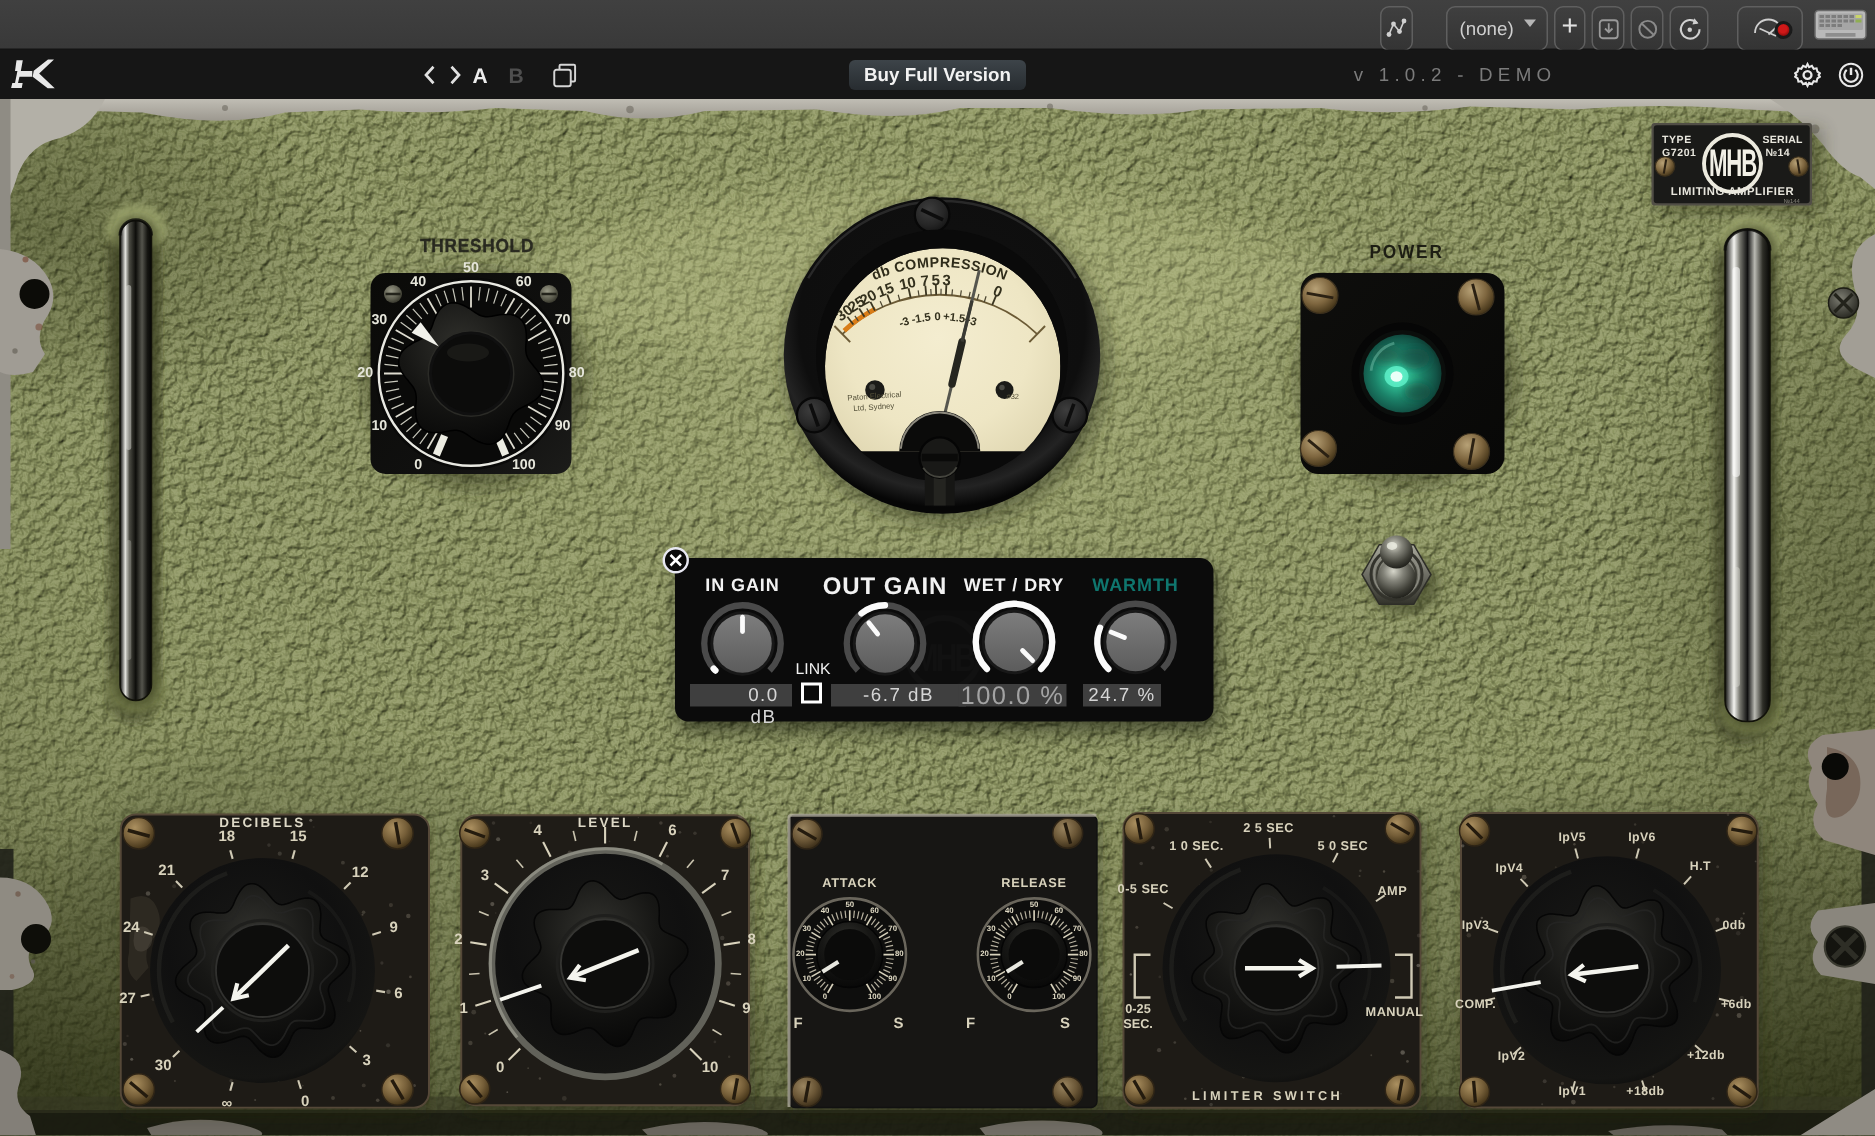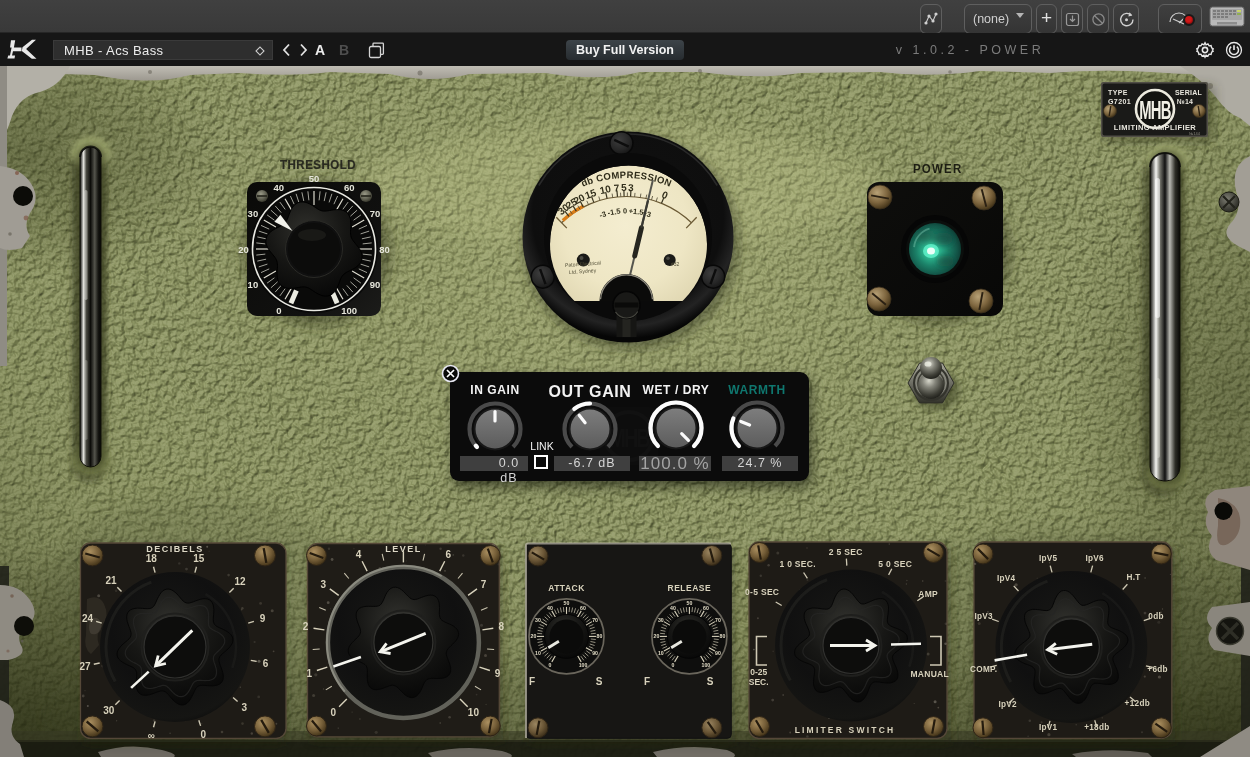--- a/index.html
+++ b/index.html
@@ -87,38 +87,32 @@
         <rect x="28" y="8" width="4" height="2" fill="#8fae52"></rect>
    <rect x="8" y="17" width="20" height="2.5" fill="#8d8d8d"></rect>
  </svg>
 </div>
 
 <div id="menubar" class="abs">
   <svg class="abs" style="left:7px;top:39px;top:6px" width="30" height="21" viewBox="0 0 30 21">
      <path d="M4 1.2 L8.2 1.2 L6.9 8.4 L14.5 8.4 L14.5 12.2 L6 12.2 L5 16.4 L8.1 16.4 L7.5 19.6 L0.4 19.6 L1.2 16.4 L3 16.4 L4.6 8.4 L3 8.4 Z" fill="#e8e8e8"></path>
      <path d="M15.5 8.2 L25 0.7 L29 0.7 L19.1 10 L29.5 19.8 L24.8 19.8 L14.8 12.1 Z" fill="#e8e8e8"></path>
   </svg>
-  <div class="abs" style="left:53px;top:7px;width:220px;height:20px;background:#2e2e2e;border:1px solid #3a3a3a;">
-    <span style="position:absolute;left:10px;top:2px;color:#ececec;font-size:13px;letter-spacing:0.4px;">MHB - Acs Bass</span>
-    <svg style="position:absolute;right:6px;top:4px" width="12" height="12" viewBox="0 0 12 12">
-          <rect x="3.2" y="3.2" width="5.6" height="5.6" fill="none" stroke="#cfcfcf" stroke-width="1.1" transform="rotate(45 6 6)"></rect>
-        </svg>
-  </div>
   <svg class="abs" style="left:282px;top:10px" width="30" height="14" viewBox="0 0 30 14" fill="none" stroke="#e0e0e0" stroke-width="1.8">
         <path d="M7 1.5 L2 7 L7 12.5"></path>
         <path d="M19 1.5 L24 7 L19 12.5"></path>
       </svg>
   <div class="abs" style="left:315px;top:9px;color:#ececec;font-size:14px;font-weight:bold;">A</div>
   <div class="abs" style="left:339px;top:9px;color:#4e4e4e;font-size:14px;font-weight:bold;">B</div>
   <svg class="abs" style="left:368px;top:9px" width="17" height="17" viewBox="0 0 17 17" fill="none" stroke="#d5d5d5" stroke-width="1.3">
         <rect x="1.5" y="4.5" width="11" height="11" rx="1.5"></rect>
         <path d="M5 4.5 V2 a0.8 0.8 0 0 1 0.8-0.8 H14.6 a0.8 0.8 0 0 1 0.8 0.8 V11.5 a0.8 0.8 0 0 1-0.8 0.8 H12.5"></path>
       </svg>
   <div class="abs" style="left:566px;top:7px;width:118px;height:20px;border-radius:4px;background:linear-gradient(#3d4449,#272c30);display:flex;align-items:center;justify-content:center;color:#f2f2f2;font-size:12.5px;font-weight:bold;">Buy Full Version</div>
-  <div class="abs" style="left:880px;top:10px;width:180px;text-align:center;color:#7b7b7b;font-size:12.5px;letter-spacing:3.5px;">v 1.0.2 - POWER</div>
+  <div class="abs" style="left:880px;top:10px;width:180px;text-align:center;color:#7b7b7b;font-size:12.5px;letter-spacing:3.5px;">v 1.0.2 - DEMO</div>
   <svg class="abs" style="left:1196px;top:8px" width="18" height="18" viewBox="0 0 24 24" fill="none" stroke="#e8e8e8" stroke-width="2.1">
         <path d="M12 8.5 a3.5 3.5 0 1 0 0 7 a3.5 3.5 0 0 0 0-7 Z"></path>
         <path d="M12 2.2 L13.4 5 L15.9 3.9 L17.5 6.5 L20.1 6.1 L20.8 9 L23 10.5 L21.8 12 L23 13.5 L20.8 15 L20.1 17.9 L17.5 17.5 L15.9 20.1 L13.4 19 L12 21.8 L10.6 19 L8.1 20.1 L6.5 17.5 L3.9 17.9 L3.2 15 L1 13.5 L2.2 12 L1 10.5 L3.2 9 L3.9 6.1 L6.5 6.5 L8.1 3.9 L10.6 5 Z" stroke-width="1.8"></path>
       </svg>
   <svg class="abs" style="left:1225px;top:8px" width="18" height="18" viewBox="0 0 24 24" fill="none" stroke="#e8e8e8" stroke-width="2">
         <circle cx="12" cy="12" r="10" stroke-width="1.7"></circle>
         <path d="M12 5.5 V12" stroke-width="2.2"></path>
         <path d="M8.2 7.4 a6 6 0 1 0 7.6 0" stroke-width="2"></path>
       </svg>
 </div>
@@ -631,23 +625,23 @@
         <linearGradient id="mk4" x1="0" y1="0" x2="0" y2="1">
           <stop offset="0" stop-color="#7d7d7d"></stop>
           <stop offset="1" stop-color="#5c5c5c"></stop>
         </linearGradient>
       </defs>
       <line x1="13.8" y1="23.4" x2="22.6" y2="27.0" stroke="#fbfbfb" stroke-width="3.2" stroke-linecap="round"></line>
     </svg>
     <div class="abs" style="left:527px;top:440px;width:30px;text-align:center;color:#f2f2f2;font-size:10.5px;font-weight:normal;">LINK</div>
     <div class="abs" style="left:534px;top:455px;width:14px;height:14px;background:#0b0b0b;border:2.5px solid #fff;"></div>
     <div style="position:absolute;top:455.5px;height:15px;background:#3f3f3f;color:#d5d5d5;font-size:12.5px;letter-spacing:1px;text-align:center;line-height:15px;left:460px;width:68px;padding-left:30px;">0.0 dB</div>
-    <div style="position:absolute;top:455.5px;height:15px;background:#3f3f3f;color:#d5d5d5;font-size:12.5px;letter-spacing:1px;text-align:center;line-height:15px;left:554px;width:76px;">-6.7 dB</div>
+    <div style="position:absolute;top:455.5px;height:15px;background:#3f3f3f;color:#d5d5d5;font-size:12.5px;letter-spacing:1px;text-align:center;line-height:15px;left:554px;width:90px;">-6.7 dB</div>
     <div style="position:absolute;top:455.5px;height:15px;background:#3f3f3f;color:#a3a3a3;font-size:17px;letter-spacing:1px;text-align:center;line-height:15px;left:639px;width:72px;">100.0 %</div>
-    <div style="position:absolute;top:455.5px;height:15px;background:#3f3f3f;color:#d5d5d5;font-size:12.5px;letter-spacing:1px;text-align:center;line-height:15px;left:722px;width:76px;">24.7 %</div>
+    <div style="position:absolute;top:455.5px;height:15px;background:#3f3f3f;color:#d5d5d5;font-size:12.5px;letter-spacing:1px;text-align:center;line-height:15px;left:722px;width:52px;">24.7 %</div>
     <svg class="abs" style="left:441px;top:364px" width="19" height="19" viewBox="0 0 19 19">
       <circle cx="9.5" cy="9.5" r="8" fill="#0a0a0a" stroke="#e8e8f2" stroke-width="1.6"></circle>
       <path d="M6 6 L13 13 M13 6 L6 13" stroke="#fff" stroke-width="1.7"></path>
     </svg>
     <svg class="abs" style="left:70px;top:535px" width="230" height="222" viewBox="0 0 230 222">
       <defs>
 <radialGradient id="bigdisc" cx="46%" cy="38%" r="70%">
           <stop offset="0" stop-color="#181816"></stop>
           <stop offset="0.55" stop-color="#101010"></stop>
           <stop offset="0.85" stop-color="#151513"></stop>

